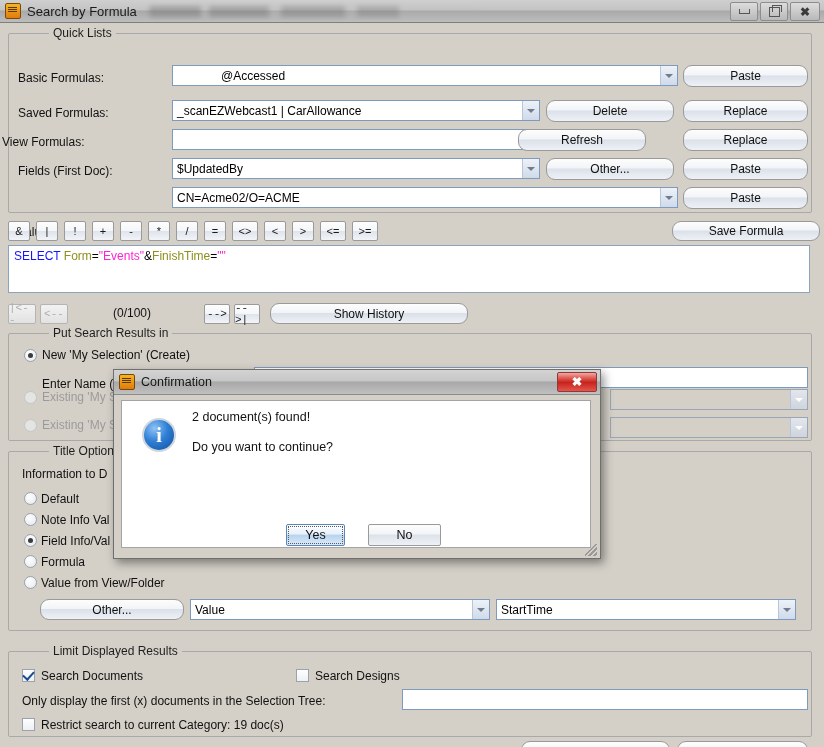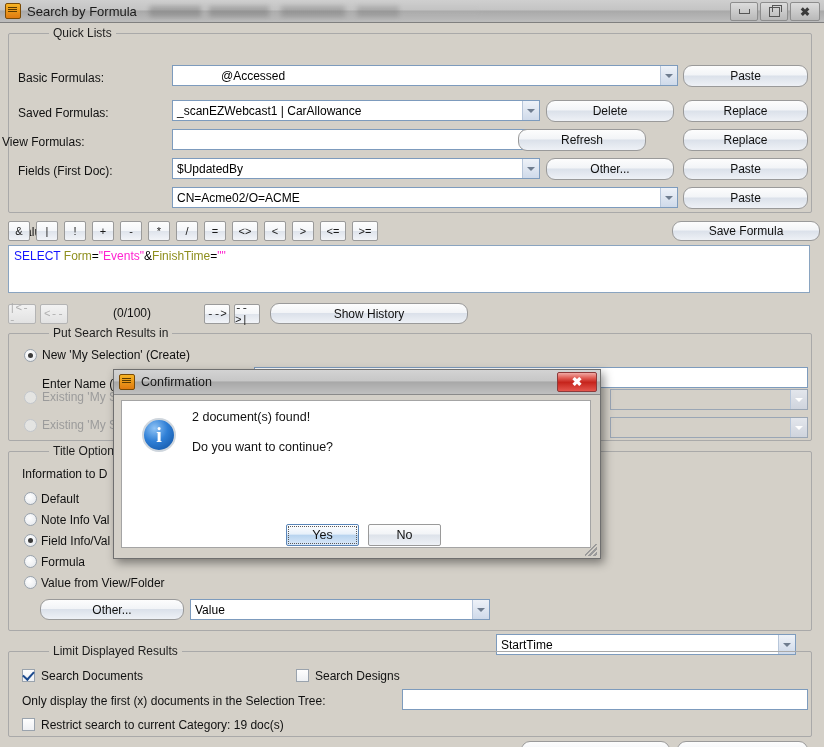--- a/index.html
+++ b/index.html
@@ -315,21 +315,21 @@
 
     <div class="btn" style="left:40px;top:576px;width:144px;height:21px;">
       <span>Other...</span>
     </div>
     <div class="combo" style="left:190px;top:576px;width:300px;">
       <span class="val">Value</span>
       <span class="arrow">
           <i></i>
         </span>
     </div>
-    <div class="combo" style="left:496px;top:576px;width:300px;margin-top:35px;">
+    <div class="combo" style="left:496px;top:576px;width:300px;">
       <span class="val">StartTime</span>
       <span class="arrow">
           <i></i>
         </span>
     </div>
 
     <div class="group" style="left:8px;top:628px;width:802px;height:84px;">
       <span class="legend">Limit Displayed Results</span>
     </div>
     <div class="cbox on" style="left:22px;top:646px;"></div>
@@ -401,21 +401,21 @@
       <div class="dlg-close">
         <span class="glyph-x" style="color:#fff;">✖</span>
       </div>
     </div>
     <div class="dlg-body"></div>
     <div class="info-icon">
       <span>i</span>
     </div>
     <span class="dlg-msg" style="left:78px;top:40px;">2 document(s) found!</span>
     <span class="dlg-msg" style="left:78px;top:70px;">Do you want to continue?</span>
-    <div class="dlg-btn yes" style="left:172px;top:154px;width:73px;">
+    <div class="dlg-btn yes" style="left:172px;top:154px;width:59px;">
       <span>Yes</span>
     </div>
     <div class="dlg-btn no" style="left:254px;top:154px;width:73px;justify-content:center;">
       <span>No</span>
     </div>
     <div class="resize-grip"></div>
   </div>
 
 </div>
 

